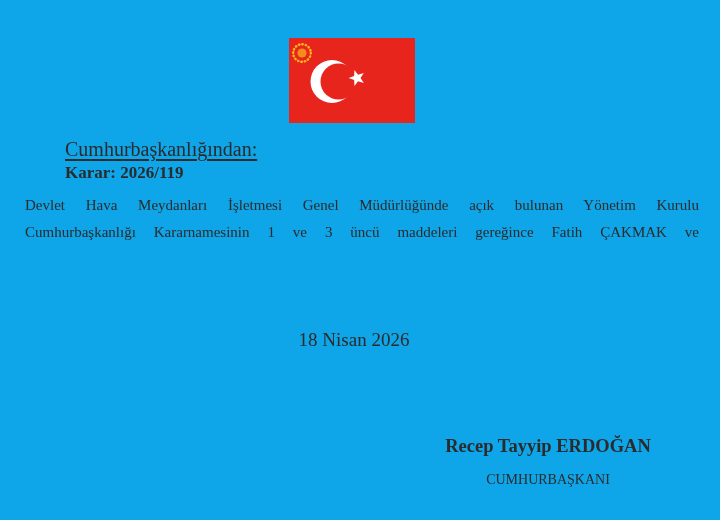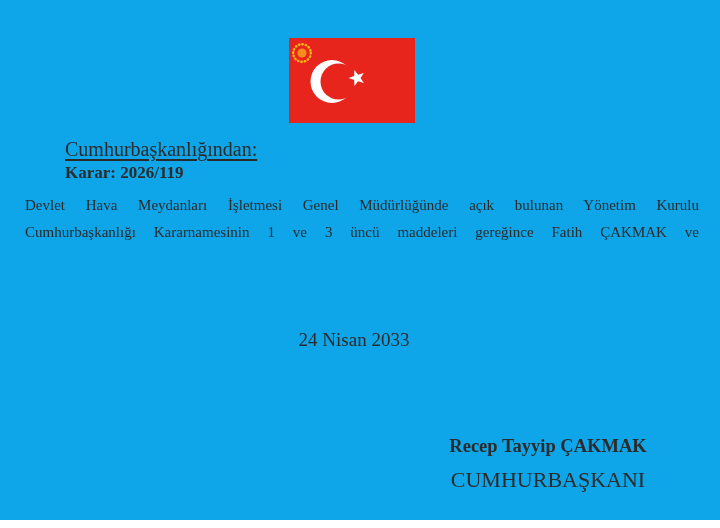--- a/index.html
+++ b/index.html
@@ -72,21 +72,21 @@
     width: 300px;
     text-align: center;
   }
   .sig-name {
     font-size: 18.5px;
     line-height: 23px;
     font-weight: bold;
   }
   .sig-title {
     margin-top: 10px;
-    font-size: 22px;
+    font-size: 14px;
     line-height: 23px;
   }
 </style>
 </head>
 <body>
 
 <div class="page">
 
   <div class="flag">
     <svg viewBox="0 0 126 85" width="126" height="85" xmlns="http://www.w3.org/2000/svg">
@@ -101,20 +101,20 @@
 
   <h1 class="heading">Cumhurbaşkanlığından:</h1>
 
   <div class="karar">Karar: 2026/119</div>
 
   <div class="body-text">
     <div class="body-line just">Devlet Hava Meydanları İşletmesi Genel Müdürlüğünde açık bulunan Yönetim Kurulu</div>
     <div class="body-line just">Cumhurbaşkanlığı Kararnamesinin 1 ve 3 üncü maddeleri gereğince Fatih ÇAKMAK ve</div>
   </div>
 
-  <div class="date-line">24 Nisan 2033</div>
+  <div class="date-line">18 Nisan 2026</div>
 
   <div class="signature">
-    <div class="sig-name">Recep Tayyip ÇAKMAK</div>
+    <div class="sig-name">Recep Tayyip ERDOĞAN</div>
     <div class="sig-title">CUMHURBAŞKANI</div>
   </div>
 
 </div>
 
 </body></html>

